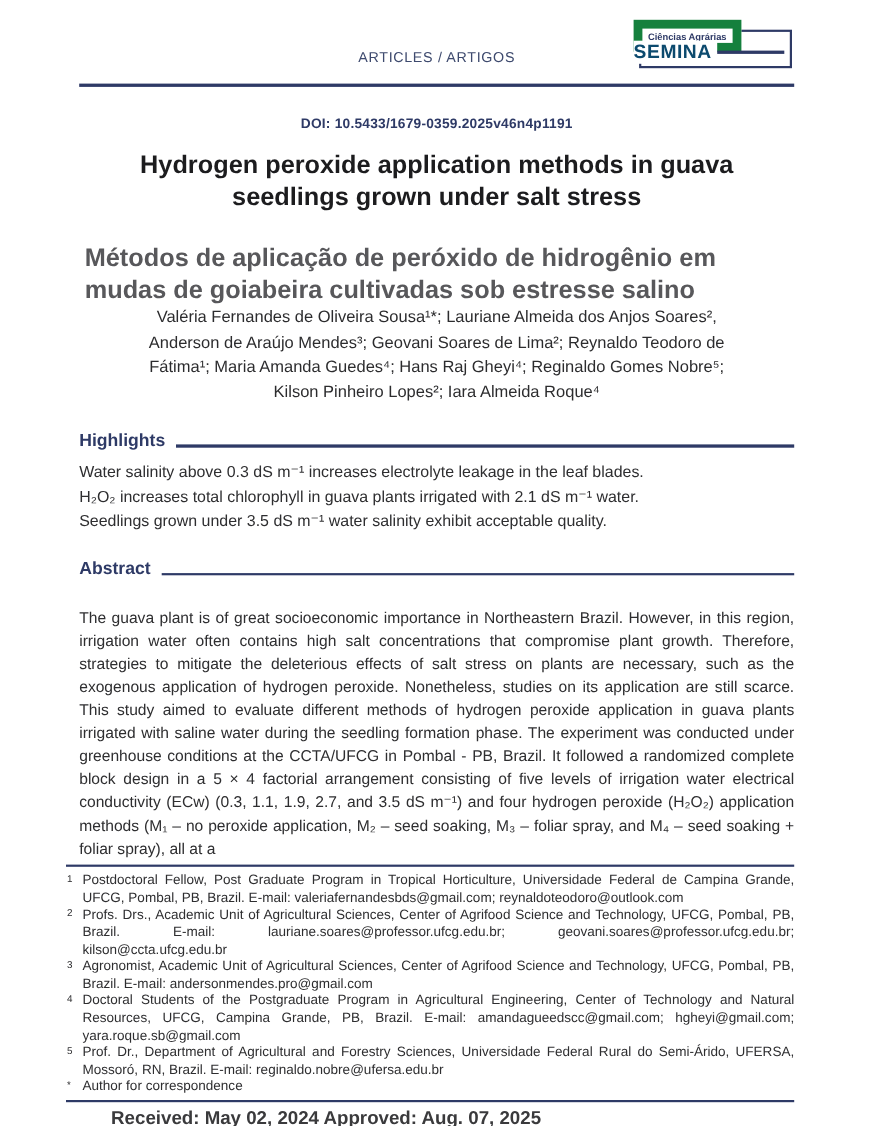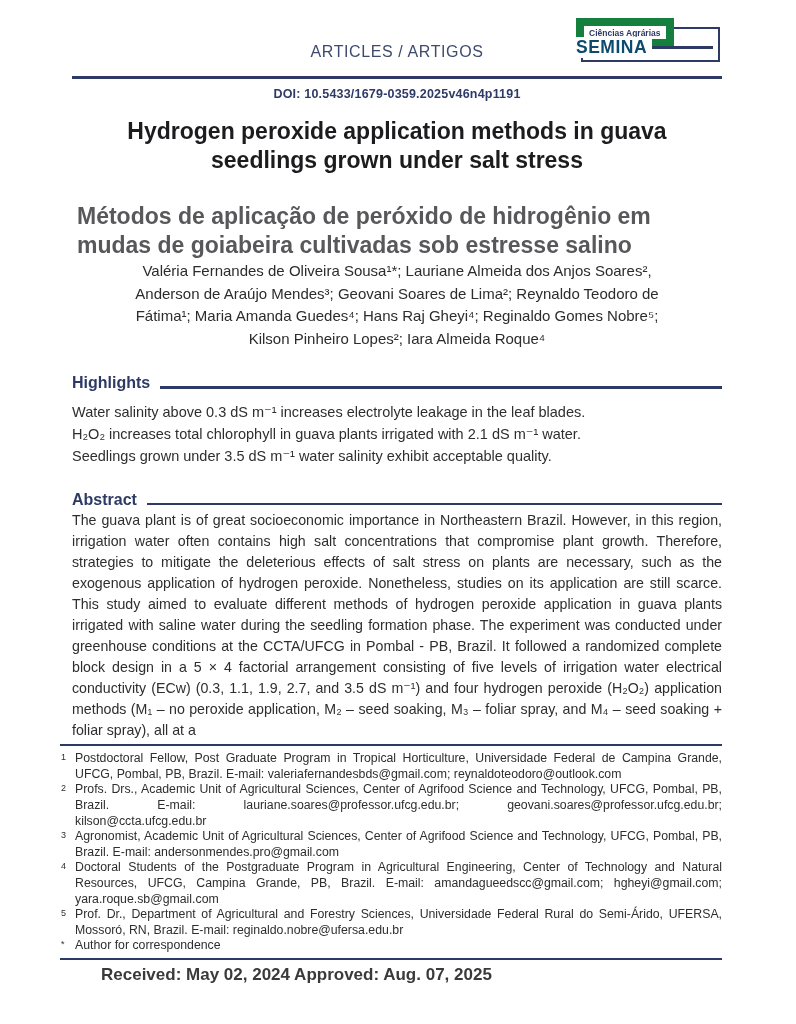--- a/index.html
+++ b/index.html
@@ -11,60 +11,60 @@
     background: #ffffff;
     font-family: "Liberation Sans", "DejaVu Sans", sans-serif;
     color: #2e2e30;
     padding: 38px 74px 0 72px;
     overflow: hidden;
   }
   
   .header { position: relative; height: 28px; }
   .section-label {
     text-align: center;
-    font-size: 16px; font-weight: 500; letter-spacing: 0.6px;
+    font-size: 13px; font-weight: 500; letter-spacing: 0.6px;
     color: #3e4a6e; line-height: 28px;
   }
   .logo { position: absolute; top: -20px; right: 2px; width: 144px; height: 46px; }
   .logo-frame { position: absolute; top: 9px; left: 5px; right: 0; bottom: 2px; border: 2.5px solid #2e3a66; }
   .logo-badge {
     position: absolute; top: 0; left: 0;
     background: #ffffff; border: 8px solid #15803d;
     font-size: 8.5px; font-weight: bold; color: #2e3a66;
     padding: 1.5px 5px; white-space: nowrap; line-height: 1.2;
   }
   .logo-row { position: absolute; top: 19px; left: 0; right: 7px; display: flex; align-items: center; }
   .logo-word {
     background: #ffffff; font-size: 17.5px; font-weight: 800;
     color: #0c4a6e; letter-spacing: 0.5px; line-height: 1.1; padding: 1px 5px 1px 0;
   }
   .logo-dash { flex: 1; height: 3px; background: #2e3a66; }
   .header-rule { margin-top: 10px; height: 3px; background: #2e3a66; }
   
   .doi {
-    margin-top: 8px; text-align: center;
+    margin-top: 26px; text-align: center;
     font-size: 12.5px; font-weight: bold; color: #2e3a66; letter-spacing: 0.2px;
   }
   .title-en {
     margin: 16px auto 0; max-width: 620px;
     font-size: 23px; line-height: 29px; font-weight: bold;
     text-align: center; color: #1c1c1e;
   }
   .title-pt {
     margin: 27px auto 0; max-width: 640px;
     font-size: 23px; line-height: 29px; font-weight: bold;
     text-align: left; color: #58585b;
   }
   .authors { text-align: center; font-size: 15px; line-height: 22.5px; color: #2c2c2e; }
   
   .section-heading { display: flex; margin-top: 24px; align-items: flex-end; }
   .section-heading .h-label { font-size: 16px; font-weight: bold; color: #2e3a66; line-height: 1.1; }
   .section-heading .h-rule { flex: 1; height: 2.5px; background: #2e3a66; margin-left: 10px; margin-bottom: 3px; }
   .highlights { margin-top: 9px; font-size: 14.5px; line-height: 22px; }
-  .abstract-text { margin-top: 2px; font-size: 14.2px; line-height: 21px; text-align: justify; }
+  .abstract-text { margin-top: 26px; font-size: 14.2px; line-height: 21px; text-align: justify; }
   
   .fn-block { margin-left: -12px; }
   .fn-rule { margin-top: 3px; height: 2px; background: #2e3a66; }
   .footnotes { margin-top: 5px; font-size: 12.3px; line-height: 15.6px; }
   .fn { position: relative; padding-left: 15px; text-align: justify; }
   .fn-marker { position: absolute; left: 1px; top: -1px; font-size: 9px; }
   .received-rule { margin-top: 4px; height: 2px; background: #2e3a66; }
   .received { margin-top: 5px; font-size: 17px; font-weight: 600; color: #3a3a3c; padding-left: 41px; }
 </style>
 </head>

